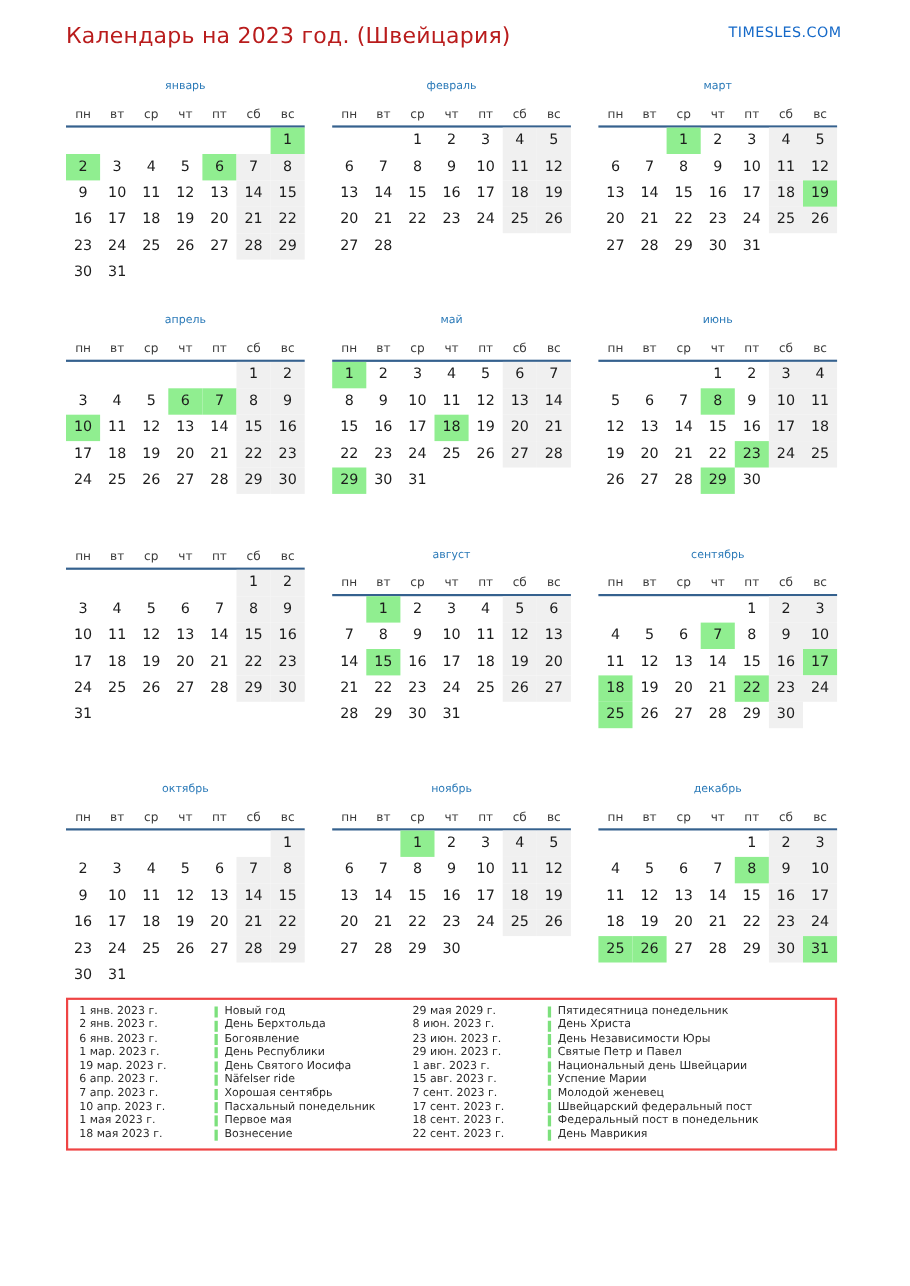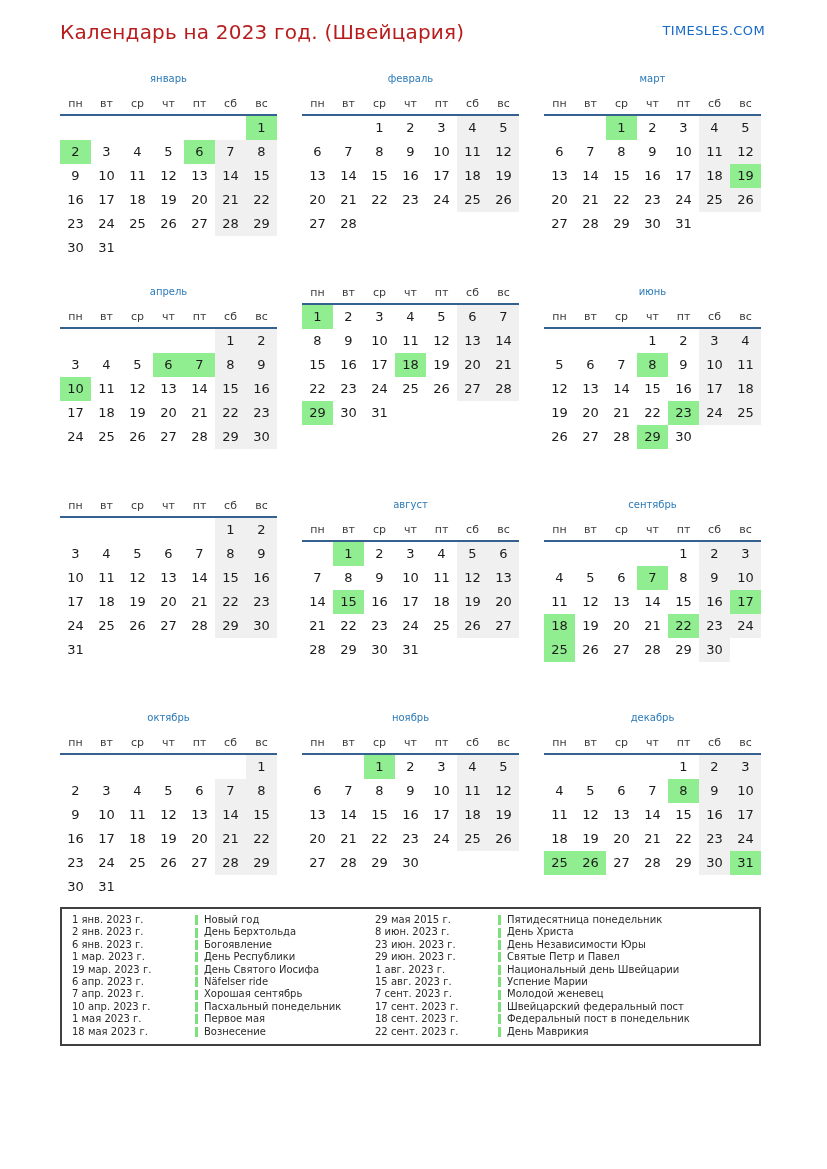--- a/index.html
+++ b/index.html
@@ -18,21 +18,21 @@
   .month{height:190px;}
   .mtitle{font-size:10px;color:#2b7ab8;text-align:center;height:18px;line-height:18px;margin-bottom:6px;}
   .whead{display:grid;grid-template-columns:repeat(7,31px);border-bottom:2px solid #35618e;}
   .wd{font-size:11px;color:#3b3b3b;text-align:center;height:20px;line-height:20px;}
   .dgrid{display:grid;grid-template-columns:repeat(7,31px);}
   .cell{height:24px;line-height:24px;font-size:13px;text-align:center;color:#1c1c1c;}
   .cell.we{background:#f0f0f0;}
   .cell.hl{background:#90ee90;}
   
   .legend{
-    margin-top:8px;width:701px;border:2px solid #404040;
+    margin-top:8px;width:701px;border:2px solid #ef4444;
     display:flex;padding:5px 0 6px 10px;box-sizing:border-box;
   }
   .lcol{display:grid;grid-template-columns:123px 1fr;align-content:start;}
   .lcol.c1{width:303px;}
   .lcol.c2{flex:1;}
   .ldate,.lname{font-size:10px;line-height:12.4px;color:#2a2a2a;white-space:nowrap;}
   .lname{display:flex;align-items:center;gap:6px;}
   .bar{display:inline-block;width:3px;height:10px;background:#7ce07c;flex:0 0 3px;}
 </style>
 </head>
@@ -242,20 +242,21 @@
           <div class="cell">24</div>
           <div class="cell">25</div>
           <div class="cell">26</div>
           <div class="cell">27</div>
           <div class="cell">28</div>
           <div class="cell we">29</div>
           <div class="cell we">30</div>
         </div>
       </div>
       <div class="month">
+        <div class="mtitle">май</div>
         <div class="whead">
           <div class="wd">пн</div>
           <div class="wd">вт</div>
           <div class="wd">ср</div>
           <div class="wd">чт</div>
           <div class="wd">пт</div>
           <div class="wd">сб</div>
           <div class="wd">вс</div>
         </div>
         <div class="dgrid">
@@ -701,21 +702,21 @@
           <div class="bar"></div>
           <span>Первое мая</span>
         </div>
         <div class="ldate">18 мая 2023 г.</div>
         <div class="lname">
           <div class="bar"></div>
           <span>Вознесение</span>
         </div>
       </div>
     <div class="lcol c2" id="lcol1">
-        <div class="ldate">29 мая 2015 г.</div>
+        <div class="ldate">29 мая 2029 г.</div>
         <div class="lname">
           <div class="bar"></div>
           <span>Пятидесятница понедельник</span>
         </div>
         <div class="ldate">8 июн. 2023 г.</div>
         <div class="lname">
           <div class="bar"></div>
           <span>День Христа</span>
         </div>
         <div class="ldate">23 июн. 2023 г.</div>

